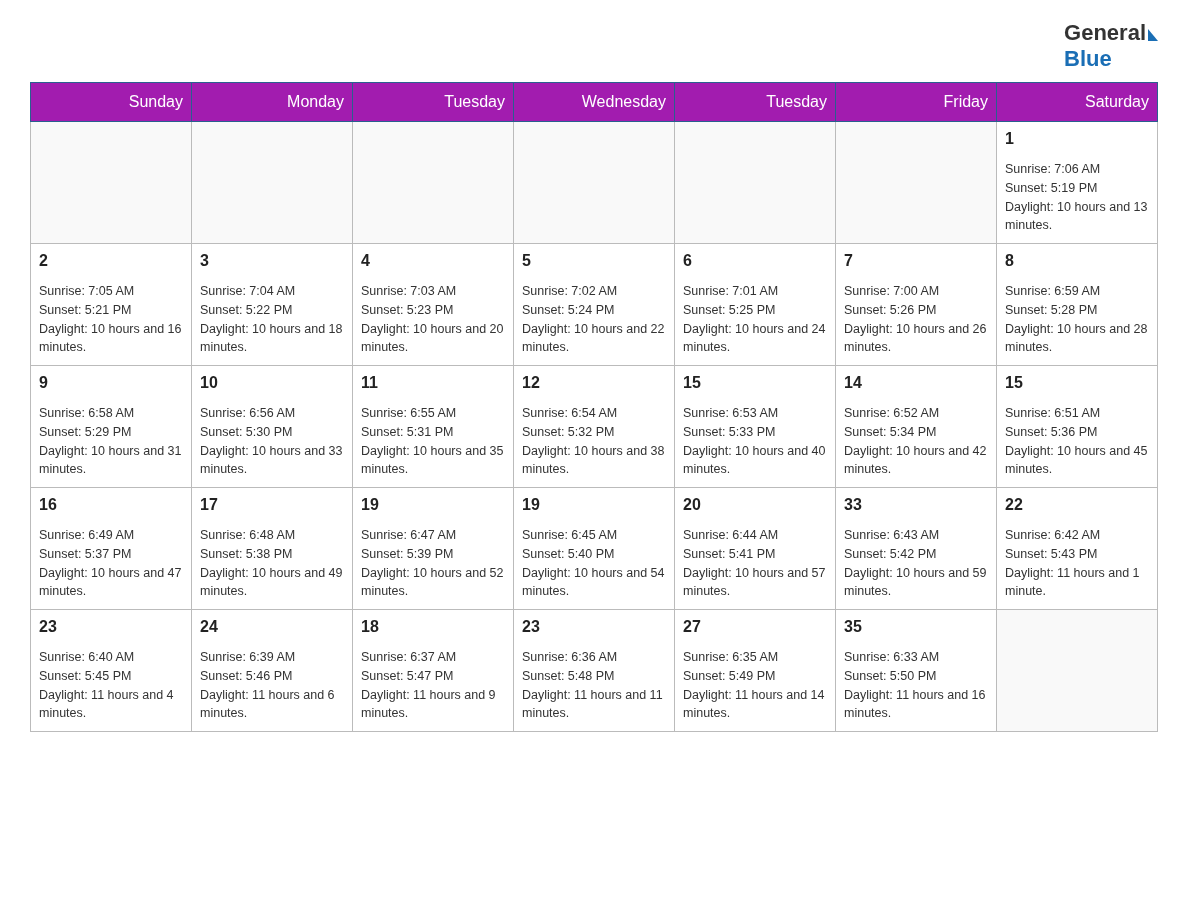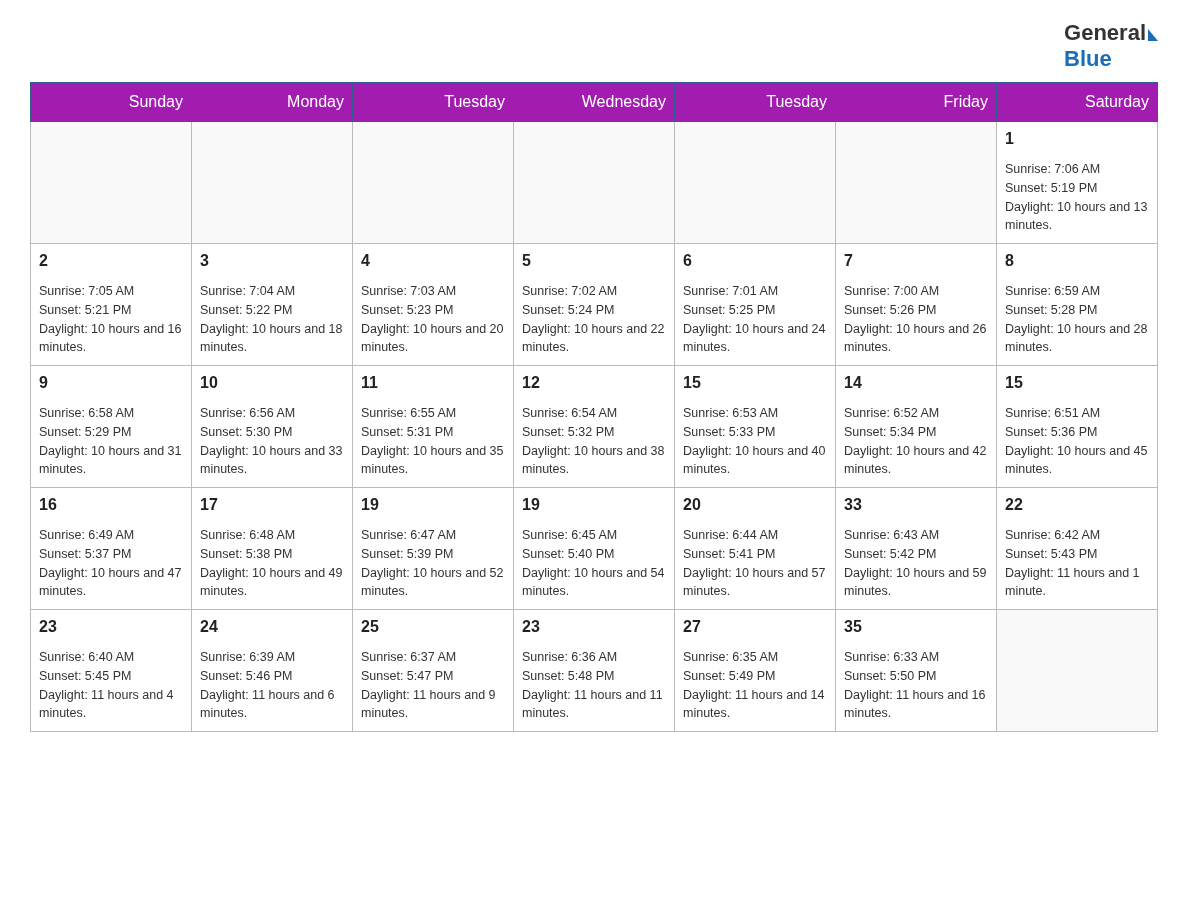--- a/index.html
+++ b/index.html
@@ -240,21 +240,21 @@
       <tr>
         <td>
           <span class="day-number">23</span>
           <div class="day-info">Sunrise: 6:40 AM<br>Sunset: 5:45 PM<br>Daylight: 11 hours and 4 minutes.</div>
         </td>
         <td>
           <span class="day-number">24</span>
           <div class="day-info">Sunrise: 6:39 AM<br>Sunset: 5:46 PM<br>Daylight: 11 hours and 6 minutes.</div>
         </td>
         <td>
-          <span class="day-number">25</span>
+          <span class="day-number">18</span>
           <div class="day-info">Sunrise: 6:37 AM<br>Sunset: 5:47 PM<br>Daylight: 11 hours and 9 minutes.</div>
         </td>
         <td>
           <span class="day-number">23</span>
           <div class="day-info">Sunrise: 6:36 AM<br>Sunset: 5:48 PM<br>Daylight: 11 hours and 11 minutes.</div>
         </td>
         <td>
           <span class="day-number">27</span>
           <div class="day-info">Sunrise: 6:35 AM<br>Sunset: 5:49 PM<br>Daylight: 11 hours and 14 minutes.</div>
         </td>

